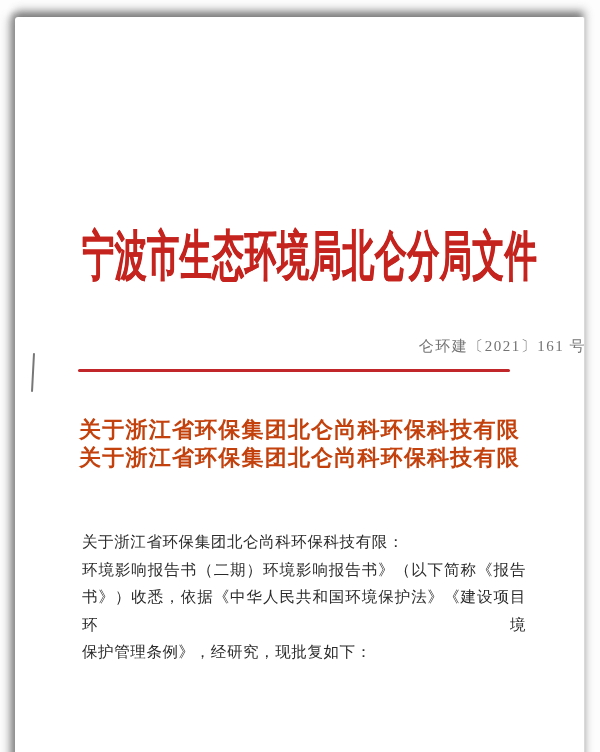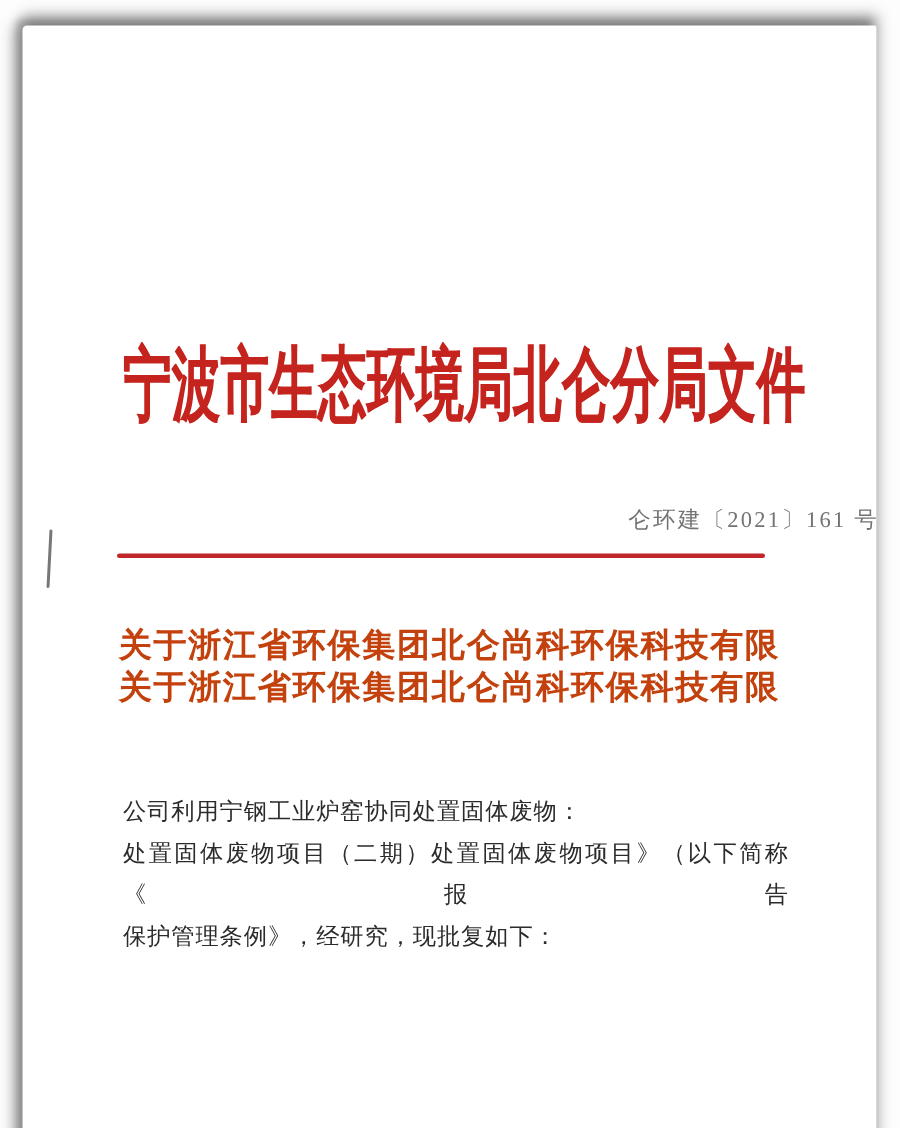--- a/index.html
+++ b/index.html
@@ -135,20 +135,21 @@
     <div class="docnum">仑环建〔2021〕161 号</div>
 
     <div class="redline"></div>
 
     <h1 class="title">
       <span>关于浙江省环保集团北仑尚科环保科技有限</span>
       <span>关于浙江省环保集团北仑尚科环保科技有限</span>
     </h1>
 
     <div class="bodyblock">
-      <p>公司利用宁钢工业炉窑协同处置固体废物：</p>
-      <p class="stretch">处置固体废物项目（二期）处置固体废物项目》（以下简称《报告</p>
+      <p>关于浙江省环保集团北仑尚科环保科技有限：</p>
+      <p class="stretch">环境影响报告书（二期）环境影响报告书》（以下简称《报告</p>
+      <p class="stretch">书》）收悉，依据《中华人民共和国环境保护法》《建设项目环境</p>
       <p>保护管理条例》，经研究，现批复如下：</p>
 
     </div>
 
   </div>
 </div>
 
 </body></html>

